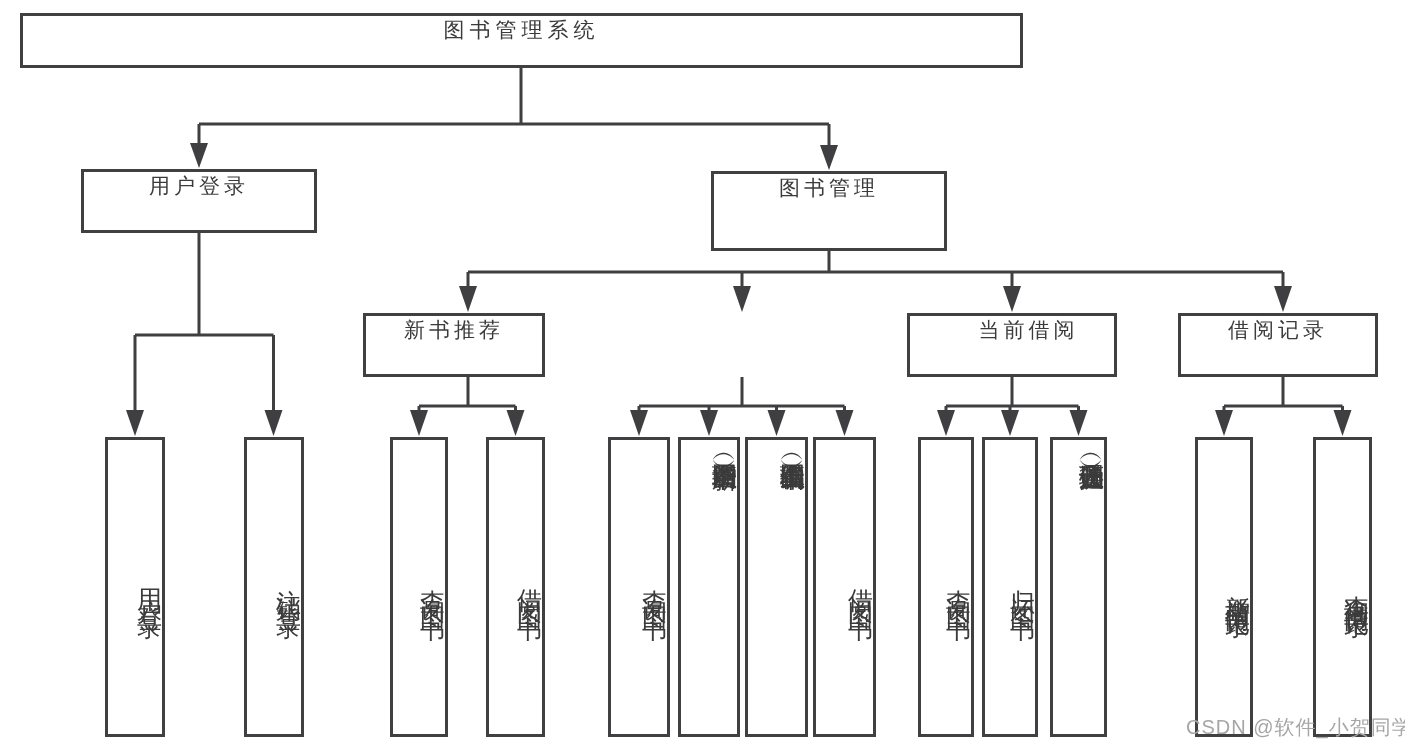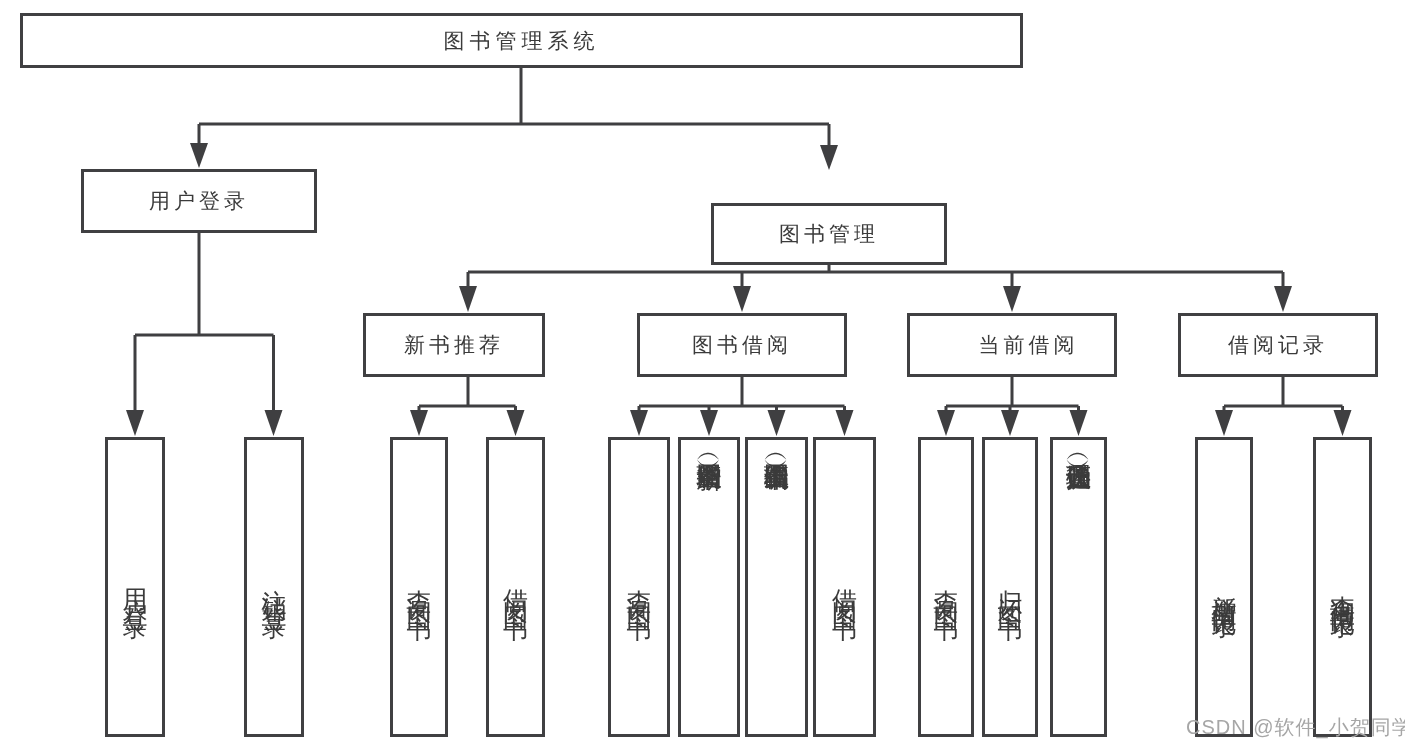--- a/index.html
+++ b/index.html
@@ -26,21 +26,20 @@
   svg.connectors polygon {
     fill: #3f3f41;
     stroke: none;
   }
   .box {
     position: absolute;
     box-sizing: border-box;
     background: #ffffff;
     border: 3px solid #404042;
     display: flex;
-    align-items: center;
     justify-content: center;
   }
   .hbox {
     font-size: 21px;
     letter-spacing: 4px;
     white-space: nowrap;
     color: #3b3b3b;
   }
   .hbox.root-box { letter-spacing: 5px; }
   .vbox {
@@ -126,29 +125,26 @@
     </g>
   </svg>
 
   <div class="box hbox root-box" style="left:20px; top:13px; width:1003px; height:55px;">
     <span>图书管理系统</span>
   </div>
 
   <div class="box hbox" style="left:81px; top:169px; width:236px; height:64px;">
     <span>用户登录</span>
   </div>
-  <div class="box hbox" style="left:711px; top:171px; width:236px; height:62px;margin-top:32px;">
+  <div class="box hbox" style="left:711px; top:171px; width:236px; height:80px;">
     <span>图书管理</span>
   </div>
 
   <div class="box hbox" style="left:363px; top:313px; width:182px; height:64px;">
     <span>新书推荐</span>
-  </div>
-  <div class="box hbox" style="left:637px; top:313px; width:210px; height:64px;">
-    <span>图书借阅</span>
   </div>
   <div class="box hbox" style="left:907px; top:313px; width:210px; height:64px;padding-left:33px;">
     <span>当前借阅</span>
   </div>
   <div class="box hbox" style="left:1178px; top:313px; width:200px; height:64px;">
     <span>借阅记录</span>
   </div>
 
   <div class="box vbox" style="left:105px; width:60px;">
     <span class="vtext v4">用户登录</span>

